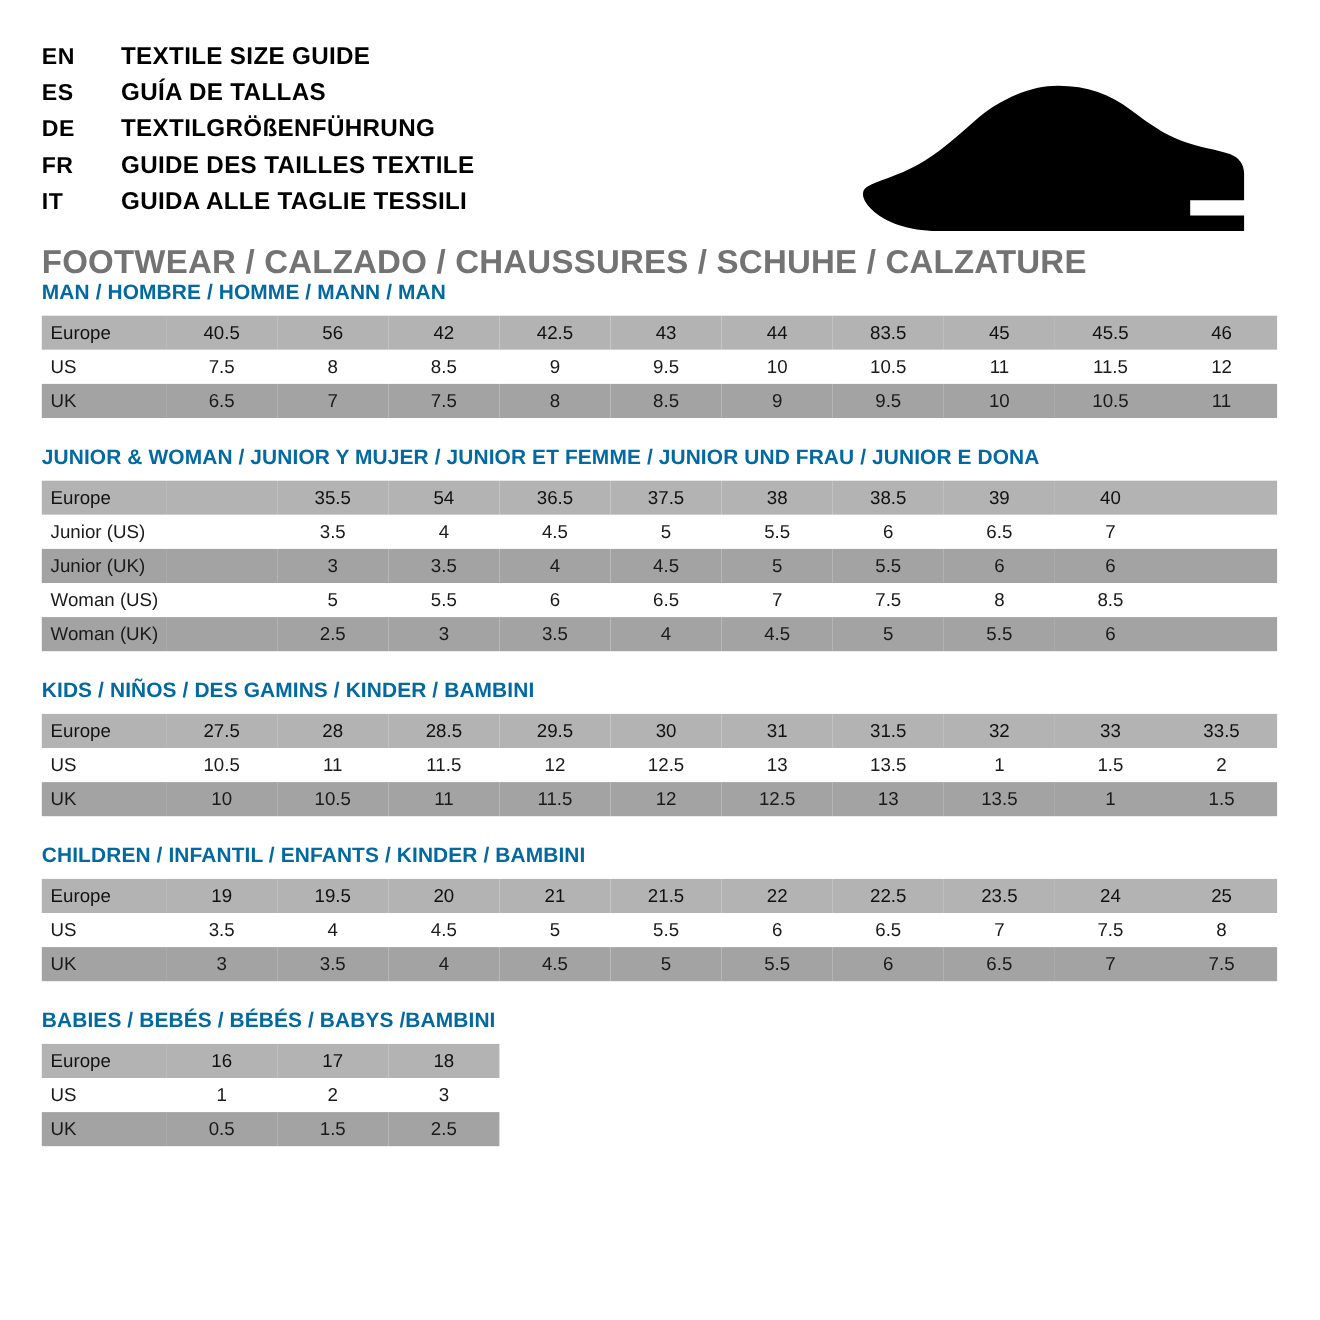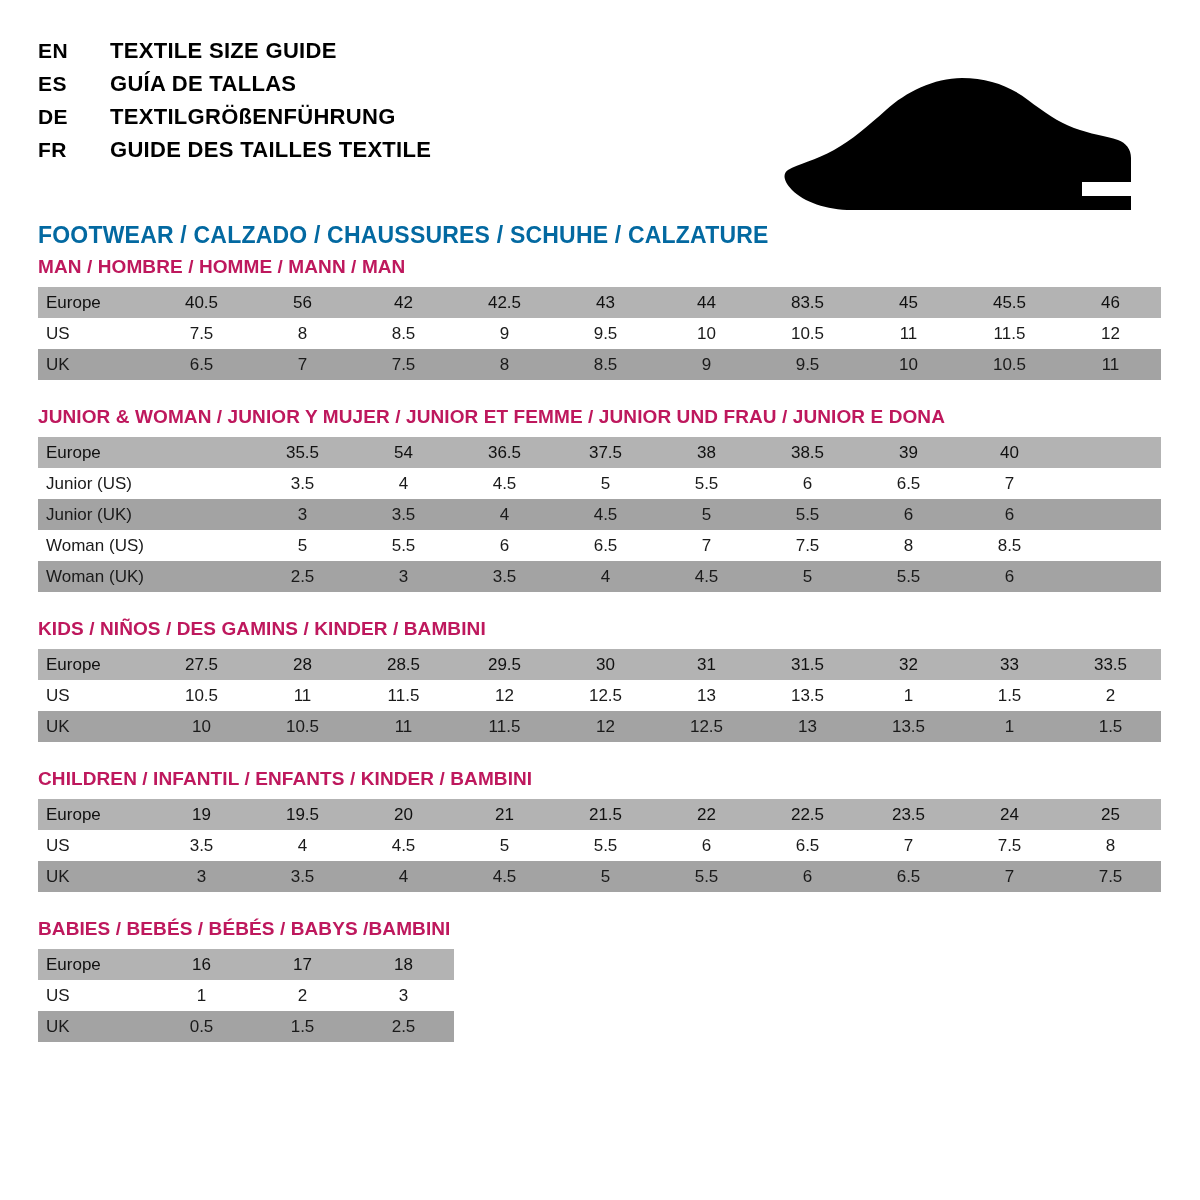--- a/index.html
+++ b/index.html
@@ -49,42 +49,42 @@
     font-size: 22px;
     font-weight: bold;
     letter-spacing: 0.3px;
     color: #000;
     white-space: nowrap;
   }
   .category-line {
     position: absolute;
     top: 192px;
     left: 0;
-    font-size: 23px;
+    font-size: 30px;
     font-weight: bold;
     letter-spacing: 0.2px;
-    color: #0369a1;
+    color: #737373;
     white-space: nowrap;
   }
   .shoe-icon {
     position: absolute;
     top: 40px;
     right: 30px;
     width: 350px;
     height: 160px;
   }
 
   
   .section {
     margin-top: 26px;
   }
   .section-title {
     font-size: 19px;
     font-weight: bold;
-    color: #be185d;
+    color: #0369a1;
     letter-spacing: 0.1px;
     margin-bottom: 9px;
     white-space: nowrap;
   }
   table.size-table {
     border-collapse: collapse;
     table-layout: fixed;
   }
   table.size-table td {
     height: 31px;
@@ -126,20 +126,24 @@
         <span class="lang-code">ES</span>
         <span class="lang-title">GUÍA DE TALLAS</span>
       </div>
       <div class="lang-row">
         <span class="lang-code">DE</span>
         <span class="lang-title">TEXTILGRÖßENFÜHRUNG</span>
       </div>
       <div class="lang-row">
         <span class="lang-code">FR</span>
         <span class="lang-title">GUIDE DES TAILLES TEXTILE</span>
+      </div>
+      <div class="lang-row">
+        <span class="lang-code">IT</span>
+        <span class="lang-title">GUIDA ALLE TAGLIE TESSILI</span>
       </div>
     </div>
 
     <div class="category-line">FOOTWEAR / CALZADO / CHAUSSURES / SCHUHE / CALZATURE</div>
 
     <div class="shoe-icon">
       <svg viewBox="0 0 350 160" width="350" height="160" xmlns="http://www.w3.org/2000/svg">
         <path fill="#000000" d="M180 8
           C206 8 228 16 246 30
           C262 42 276 52 292 58

